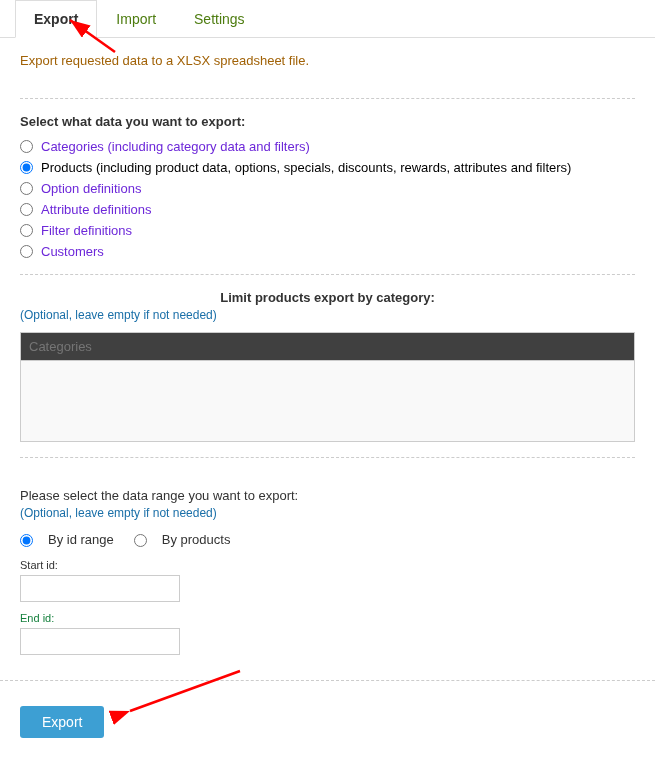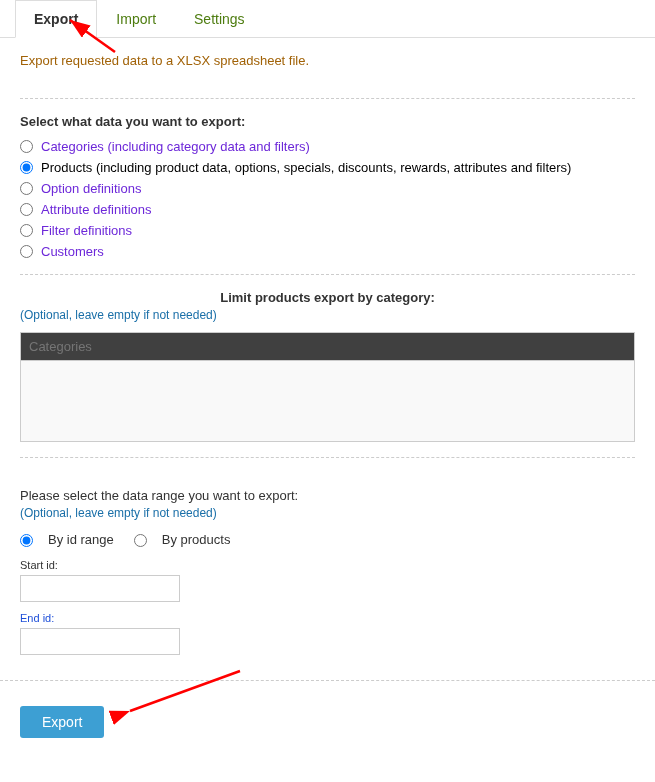--- a/index.html
+++ b/index.html
@@ -176,21 +176,21 @@
 
     .field-input {
       width: 160px;
       border: 1px solid #ccc;
       padding: 5px 8px;
       font-size: 13px;
       outline: none;
     }
 
     .field-label.blue {
-      color: #1d4ed8;
+      color: #15803d;
     }
 
     .export-btn {
       background: #3d9fd3;
       color: #fff;
       border: none;
       padding: 8px 22px;
       font-size: 14px;
       cursor: pointer;
       border-radius: 3px;

